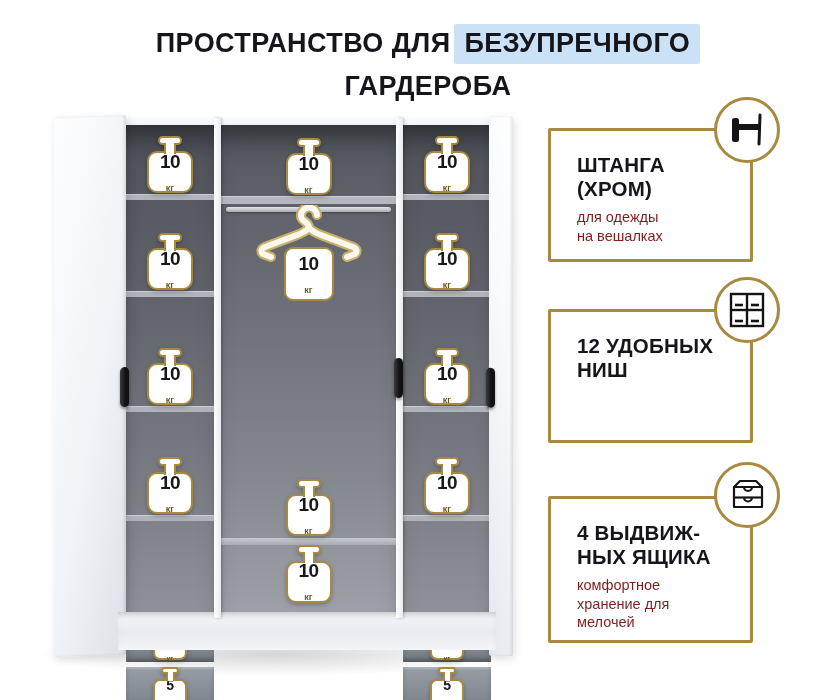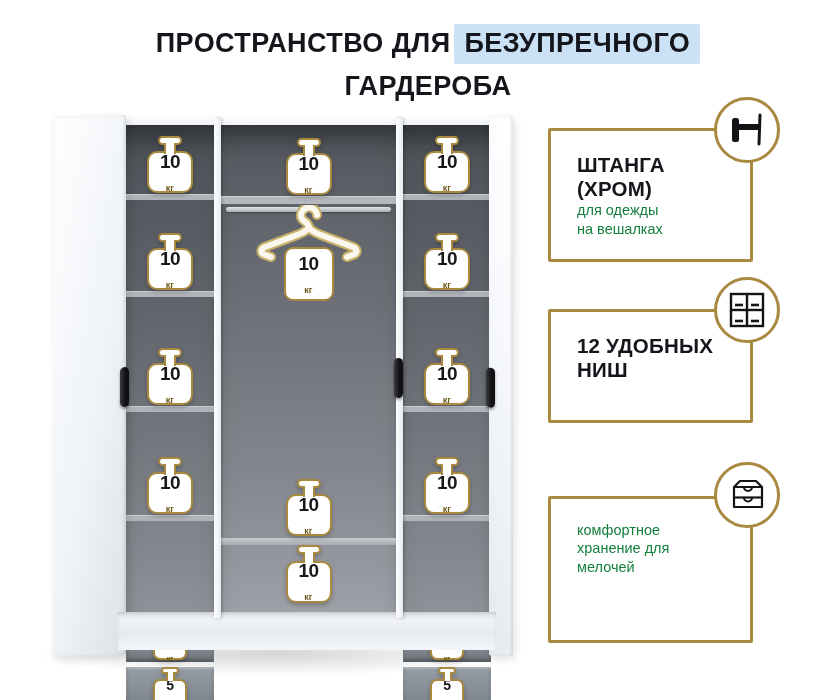--- a/index.html
+++ b/index.html
@@ -76,21 +76,21 @@
   .weight.sm .w-neck{width:9px;height:9px;border-width:0 2px;margin:-1.5px 0 -2px 0;}
   .weight.sm .w-body{width:34px;height:31px;border-width:2px;border-radius:7px;}
   .weight.sm .w-num{font-size:14px;}
   .weight.sm .w-unit{font-size:7px;}
   .hanger-badge .w-num{font-size:19px;}
   .hanger-badge .w-unit{font-size:9px;}
 
   
   .card{position:absolute;left:548px;width:205px;background:#fff;border:3.5px solid #a8893f;border-radius:2px;box-sizing:border-box;padding:22px 14px 14px 26px;z-index:1;}
   .card-title{font-size:20.5px;font-weight:800;line-height:1.18;letter-spacing:.2px;color:#15151c;}
-  .card-desc{font-size:14.5px;font-weight:500;line-height:1.26;color:#15803d;}
+  .card-desc{font-size:14.5px;font-weight:500;line-height:1.26;color:#7f1d1d;margin-top:7px;}
   .circle{position:absolute;left:714px;width:66px;height:66px;background:#fff;border:3.5px solid #a8893f;border-radius:50%;box-sizing:border-box;display:flex;align-items:center;justify-content:center;z-index:2;}
 </style>
 </head>
 <body>
 
 <div class="header">
   <div class="title-line"><span>ПРОСТРАНСТВО ДЛЯ</span><span class="hl">БЕЗУПРЕЧНОГО</span></div>
   <div class="title-line title-line2">ГАРДЕРОБА</div>
 </div>
 
@@ -322,41 +322,43 @@
 <div class="circle" style="top:97px;">
   <svg width="38" height="38" viewBox="0 0 38 38">
     <g fill="#141418">
       <rect x="4" y="7" width="7" height="24" rx="2.5"></rect>
       <rect x="11" y="13" width="20" height="6"></rect>
     </g>
     <path d="M32 4 L31 33" stroke="#141418" stroke-width="3" stroke-linecap="round" fill="none"></path>
   </svg>
 </div>
 
-<div class="card" style="top:309px;height:114px;">
+<div class="card" style="top:309px;height:134px;">
   <div class="card-title pre">12 УДОБНЫХ
 НИШ</div>
 </div>
 <div class="circle" style="top:277px;">
   <svg width="36" height="36" viewBox="0 0 36 36">
     <g fill="none" stroke="#141418" stroke-width="2.4">
       <rect x="2" y="2" width="32" height="32"></rect>
       <line x1="18" y1="2" x2="18" y2="34"></line>
       <line x1="2" y1="18" x2="34" y2="18"></line>
     </g>
     <g stroke="#141418" stroke-width="2.6">
       <line x1="6" y1="13" x2="14" y2="13"></line>
       <line x1="22" y1="13" x2="30" y2="13"></line>
       <line x1="6" y1="29" x2="14" y2="29"></line>
       <line x1="22" y1="29" x2="30" y2="29"></line>
     </g>
   </svg>
 </div>
 
 <div class="card" style="top:496px;height:147px;">
+  <div class="card-title pre">4 ВЫДВИЖ-
+НЫХ ЯЩИКА</div>
   <div class="card-desc pre">комфортное
 хранение для
 мелочей</div>
 </div>
 <div class="circle" style="top:462px;">
   <svg width="40" height="36" viewBox="0 0 40 36">
     <g fill="none" stroke="#141418" stroke-width="2.2" stroke-linejoin="round">
       <path d="M7 10 L13 4 H29 L35 10"></path>
       <rect x="7" y="10" width="28" height="20"></rect>
       <line x1="7" y1="20.5" x2="35" y2="20.5"></line>

